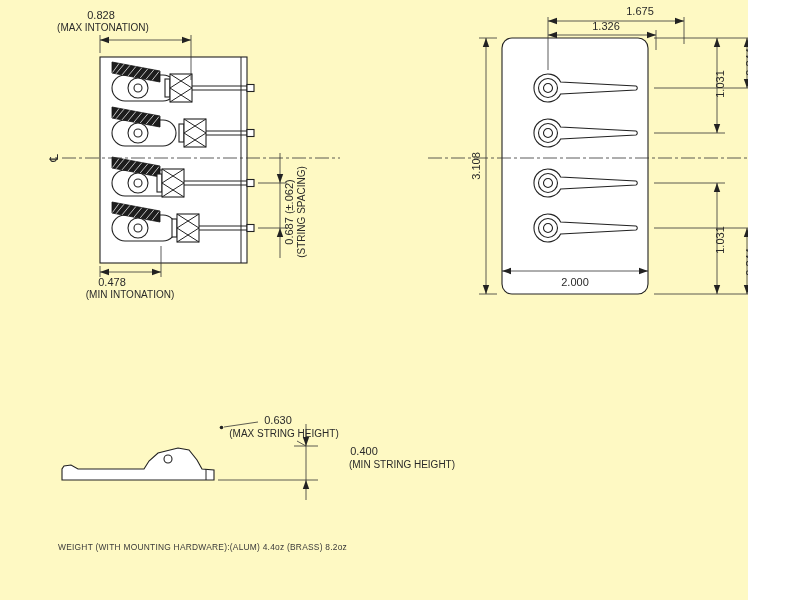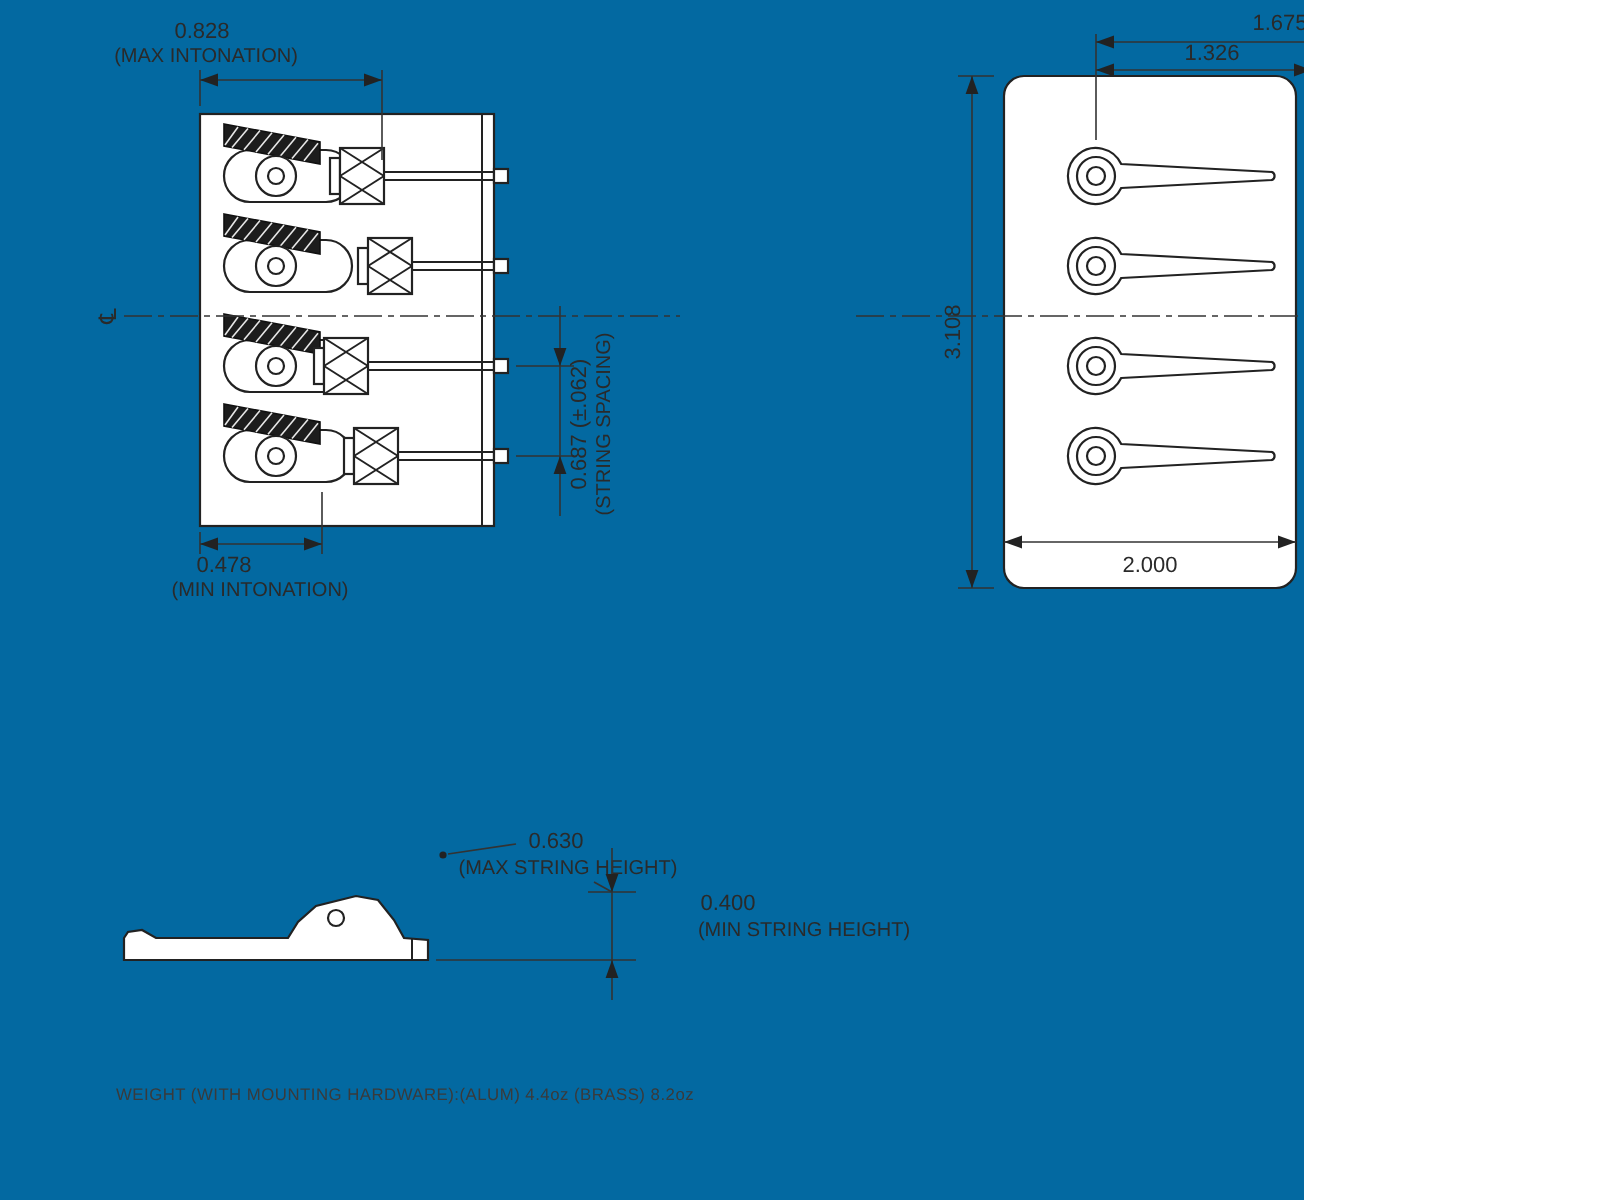--- a/index.html
+++ b/index.html
@@ -1,16 +1,16 @@
 <!DOCTYPE html>
 <html><head>
 <meta charset="utf-8">
 <style>
   html,body{margin:0;padding:0;background:#ffffff;}
-  #stage{width:652px;height:600px;background:#0369a1;position:relative;overflow:hidden;}
+  #stage{width:748px;height:600px;background:#fef9c3;position:relative;overflow:hidden;}
   svg{display:block;}
   text{font-family:"Liberation Sans","DejaVu Sans",sans-serif;fill:#2a2a2a;}
   .dim{font-size:11px;}
   .lbl{font-size:10px;}
   .note{font-size:8.4px;letter-spacing:.25px;fill:#3a3a3a;}
   .clsym{font-size:12px;fill:#2a2a2a;font-family:"DejaVu Sans","Liberation Sans",sans-serif;}
   .ol{stroke:#222;stroke-width:1.1;fill:#fff;}
   .ln{stroke:#222;stroke-width:1;fill:none;}
   .dl{stroke:#333;stroke-width:.8;fill:none;}
   .cl{stroke:#333;stroke-width:.8;fill:none;stroke-dasharray:14 3 3 3;}

